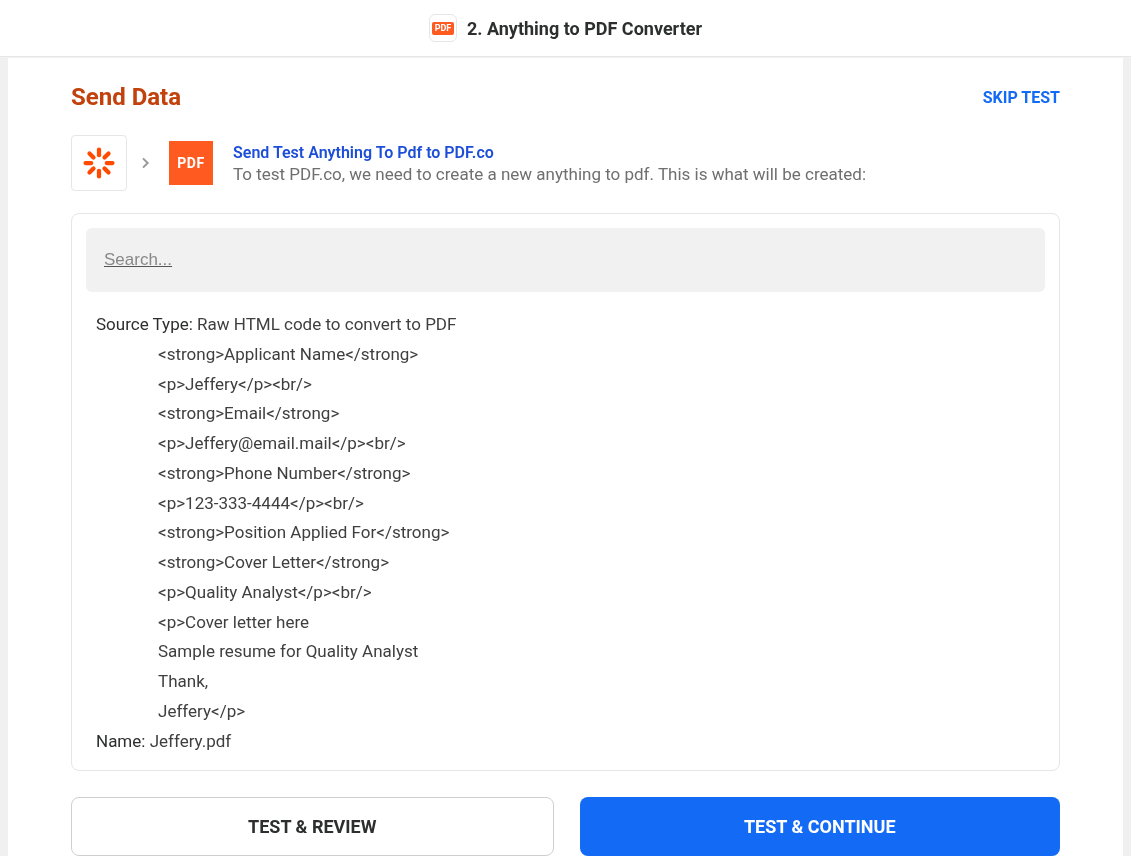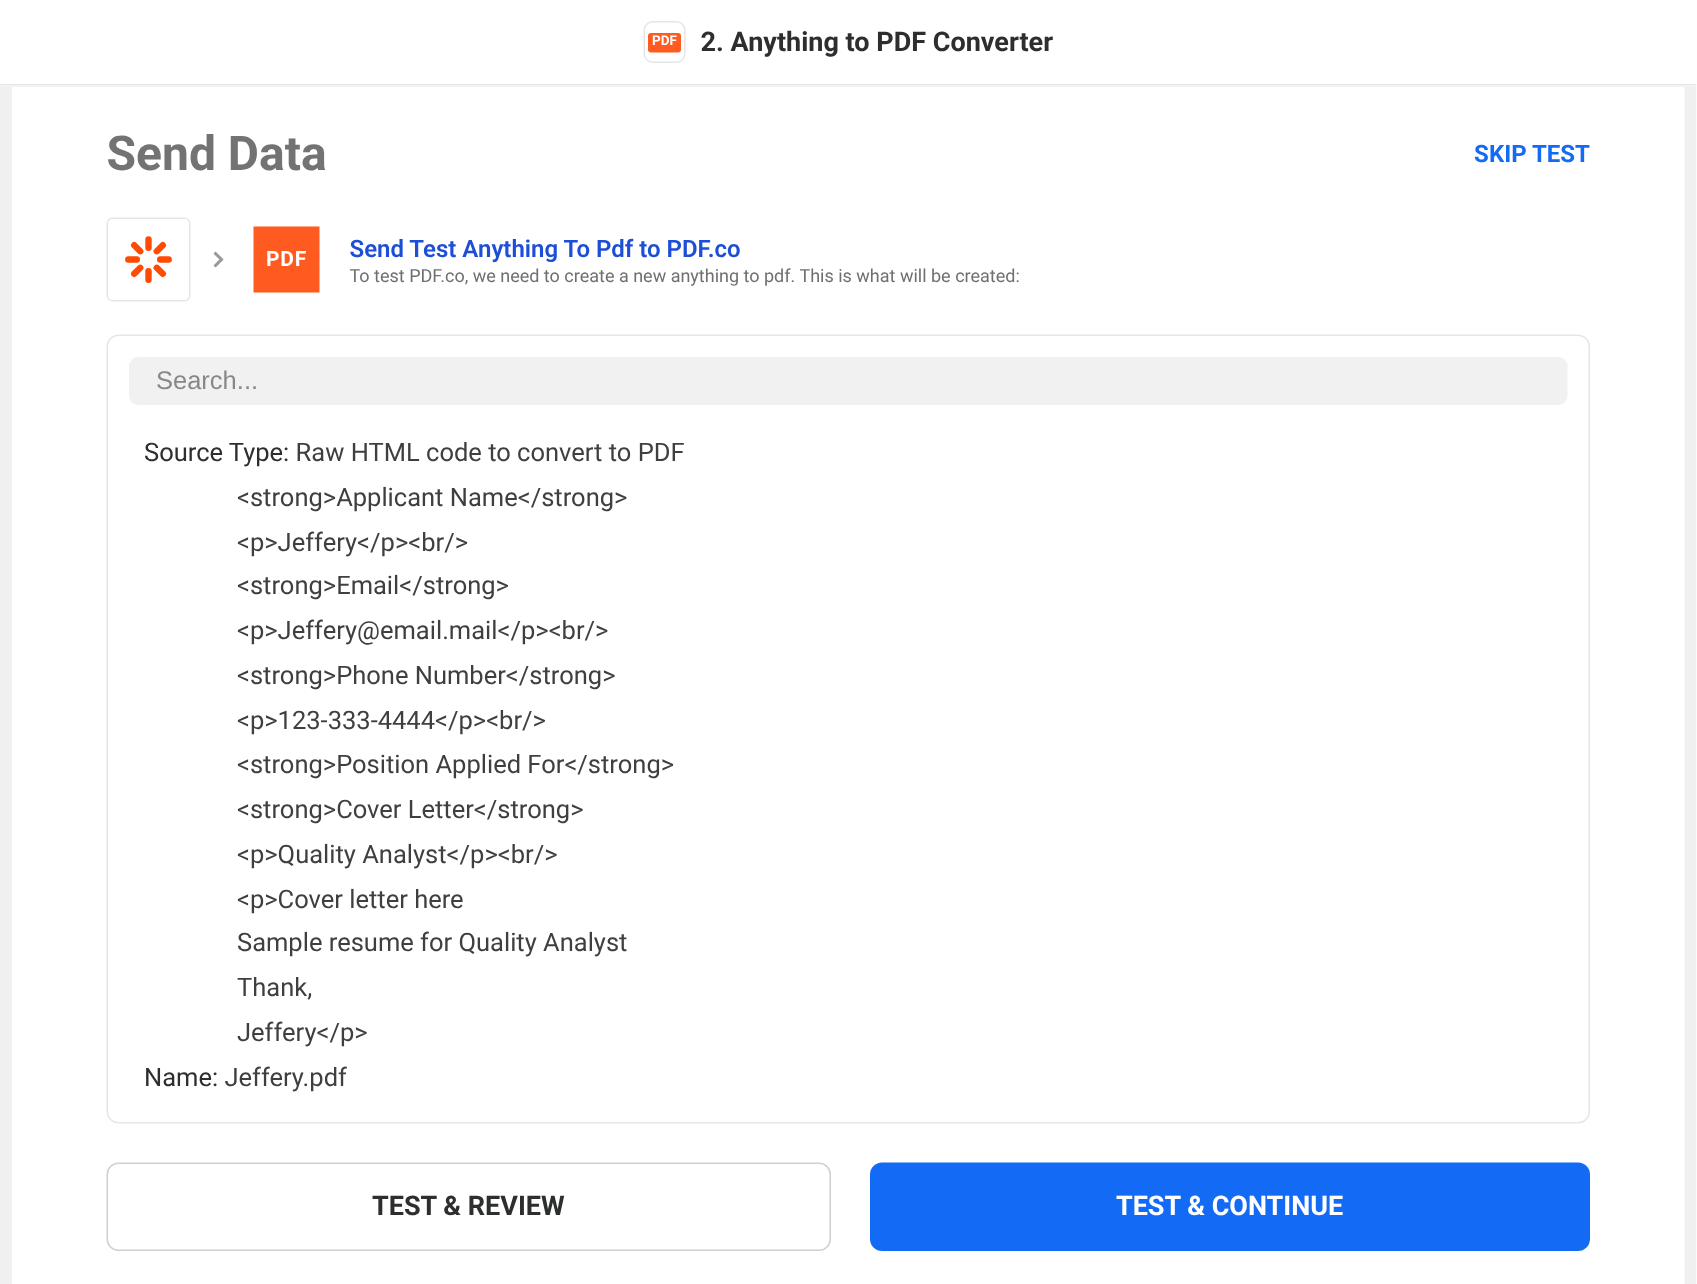--- a/index.html
+++ b/index.html
@@ -61,23 +61,23 @@
       height: 100%;
       position: relative;
     }
     .section-header {
       display: flex;
       justify-content: space-between;
       align-items: center;
       margin-bottom: 24px;
     }
     .section-title {
-      font-size: 32px;
-      font-weight: 700;
-      color: #737373;
+      font-size: 24px;
+      font-weight: 700;
+      color: #c2410c;
     }
     .skip-link {
       color: #136bf5;
       font-size: 16px;
       font-weight: 700;
       cursor: pointer;
       text-align: center;
     }
     .app-row {
       display: flex;
@@ -128,38 +128,39 @@
     .app-text-col {
       flex: 1;
     }
     .app-heading {
       font-size: 16px;
       font-weight: 600;
       color: #1d4ed8;
       margin-bottom: 2px;
     }
     .app-desc {
-      font-size: 12px;
+      font-size: 17px;
       color: #6f6f6f;
     }
     .data-box {
       border: 1px solid #e6e6e6;
       border-radius: 8px;
       padding: 14px;
     }
     .search-input {
       width: 100%;
       background: #f1f1f1;
       border: none;
       border-radius: 6px;
-      padding: 6px 18px;
+      padding: 22px 18px;
       font-size: 17px;
       color: #555;
       outline: none;
       margin-bottom: 18px;
+      text-decoration: underline;
     }
     .search-input::placeholder {
       color: #888;
     }
     .data-content {
       font-size: 17px;
       line-height: 1.75;
       color: #3f3f3f;
       padding-left: 10px;
     }

